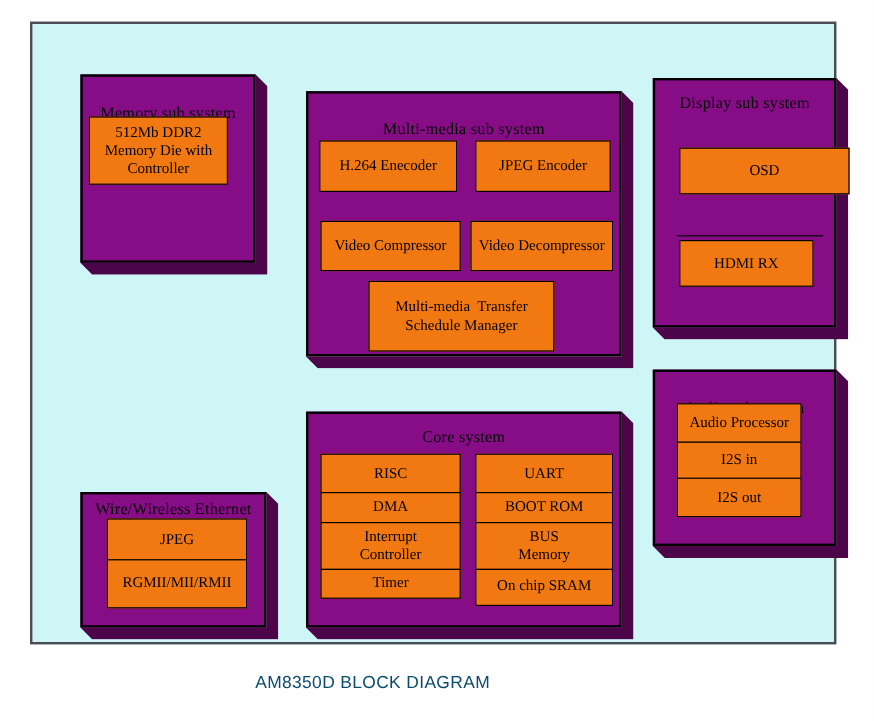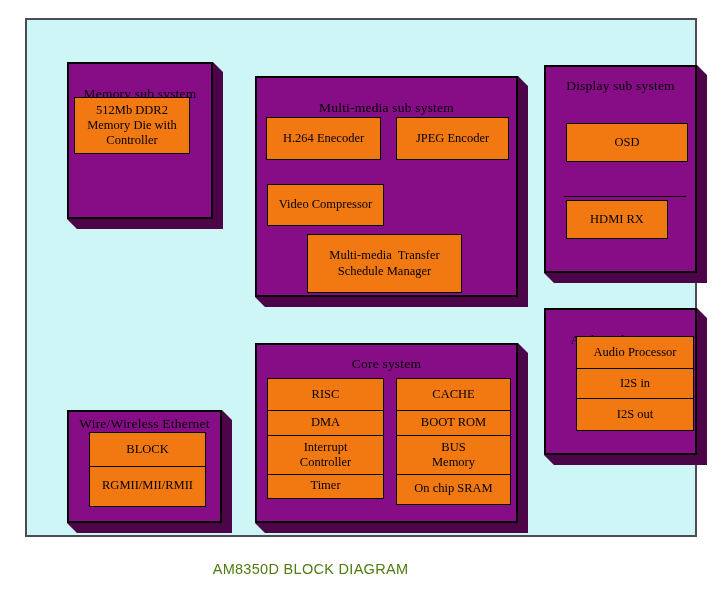--- a/index.html
+++ b/index.html
@@ -46,34 +46,34 @@
   #blk-lowspeed  { left:40px;  top:228px; width:155px; height:137px; }
   #blk-ethernet  { left:40px;  top:390px; width:155px; height:113px; }
   #blk-multimedia{ left:228px; top:44px;  width:263px; height:221px;margin-top:12px; }
   #blk-core      { left:228px; top:323px; width:263px; height:180px; }
   #blk-display   { left:517px; top:45px;  width:153px; height:208px; }
   #blk-audio     { left:517px; top:288px; width:153px; height:147px; }
 
   #blk-memory   .stack { left:5px; top:33px; width:116px; }
   #blk-lowspeed .stack { left:23px; top:24px; width:114px; }
   #blk-ethernet .stack { left:20px; top:20px; width:117px; }
-  #blk-audio    .stack { left:30px; top:26px; width:118px; }
+  #blk-audio    .stack { left:18px; top:26px; width:104px; }
   #blk-core .stack-left  { left:10px;  top:33px; width:117px; }
   #blk-core .stack-right { left:139px; top:33px; width:115px; }
   #blk-ethernet .block-title { padding-top:4px;font-family:Liberation Serif, serif; }
   #blk-display  .block-title, #blk-core .block-title { padding-top:11px; }
 
   .hdmi-line {
     position:absolute; left:18px; top:129px; width:122px; height:0;
     border-top:1.5px solid #000;
   }
   .caption {
     position:absolute; left:0; top:561px; width:621px;
     text-align:center; font-family:"Liberation Sans","DejaVu Sans",sans-serif;
-    font-size:14.5px; color:#4d7c0f; letter-spacing:0.3px;
+    font-size:14.5px; color:#0c4a6e; letter-spacing:0.3px;
   }
 </style>
 </head>
 <body>
 
 <div class="screen">
   <div class="panel">
 
     <div class="block" id="blk-memory">
       <div class="block-title">Memory sub system</div>
@@ -81,57 +81,58 @@
         <div class="box" style="height:57px">512Mb DDR2
 Memory Die with
 Controller</div>
       </div>
     </div>
 
 
     <div class="block" id="blk-ethernet">
       <div class="block-title">Wire/Wireless Ethernet</div>
       <div class="stack">
-        <div class="box" style="height:35px">BLOCK</div>
+        <div class="box" style="height:35px">JPEG</div>
         <div class="box" style="height:41px">RGMII/MII/RMII</div>
       </div>
     </div>
 
     <div class="block" id="blk-multimedia">
       <div class="block-title">Multi-media sub system</div>
       <div class="box abs" style="left:9px;  top:39px;  width:115px; height:43px">H.264 Enecoder</div>
       <div class="box abs" style="left:139px;top:39px;  width:113px; height:43px">JPEG Encoder</div>
       <div class="box abs" style="left:10px; top:106px; width:117px; height:42px">Video Compressor</div>
+      <div class="box abs" style="left:135px;top:106px; width:119px; height:42px">Video Decompressor</div>
       <div class="box abs" style="left:50px; top:156px; width:155px; height:59px">Multi-media  Transfer
 Schedule Manager</div>
     </div>
 
     <div class="block" id="blk-core">
       <div class="block-title">Core system</div>
       <div class="stack stack-left">
         <div class="box" style="height:33px">RISC</div>
         <div class="box" style="height:27px">DMA</div>
         <div class="box" style="height:40px">Interrupt
 Controller</div>
         <div class="box" style="height:25px">Timer</div>
       </div>
       <div class="stack stack-right">
-        <div class="box" style="height:33px">CACHE</div>
+        <div class="box" style="height:33px">UART</div>
         <div class="box" style="height:27px">BOOT ROM</div>
         <div class="box" style="height:40px">BUS
 Memory</div>
         <div class="box" style="height:31px">On chip SRAM</div>
       </div>
     </div>
 
     <div class="block" id="blk-display">
       <div class="block-title">Display sub system</div>
-      <div class="box abs" style="left:20px; top:56px;  width:122px; height:39px">OSD</div>
+      <div class="box abs" style="left:20px; top:56px;  width:142px; height:39px">OSD</div>
       <div class="hdmi-line"></div>
-      <div class="box abs" style="left:20px; top:133px; width:102px; height:39px">HDMI RX</div>
+      <div class="box abs" style="left:20px; top:133px; width:112px; height:39px">HDMI RX</div>
     </div>
 
     <div class="block" id="blk-audio">
       <div class="block-title">Audio sub system</div>
       <div class="stack">
         <div class="box" style="height:33px">Audio Processor</div>
         <div class="box" style="height:32px">I2S in</div>
         <div class="box" style="height:33px">I2S out</div>
       </div>
     </div>

